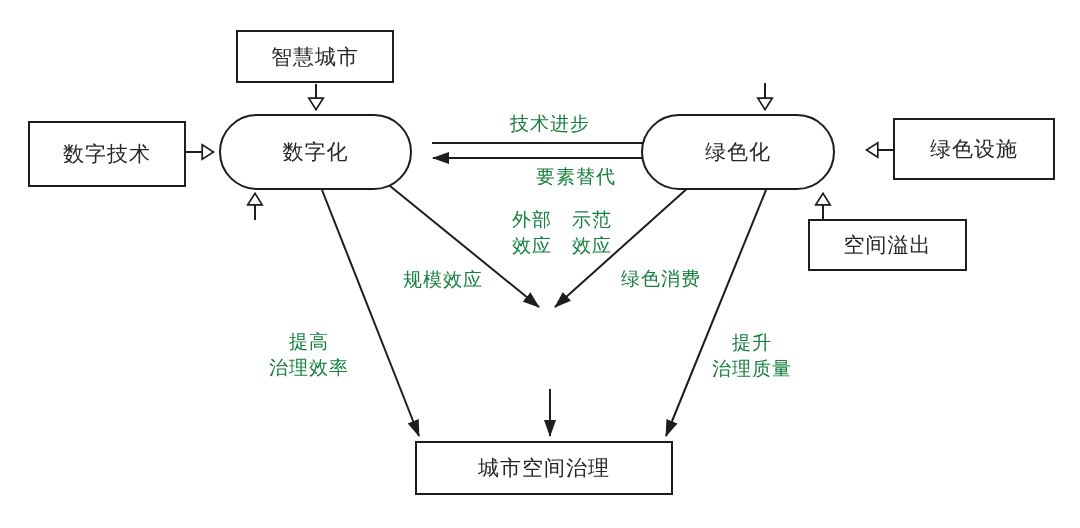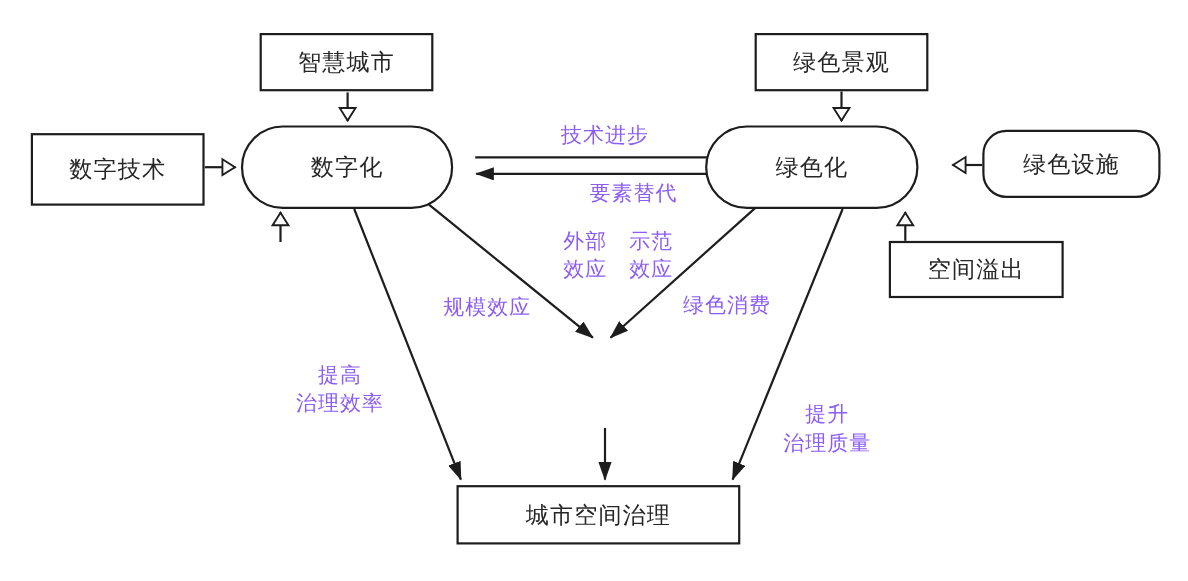--- a/index.html
+++ b/index.html
@@ -41,21 +41,21 @@
   .node.stadium {
     border-width: 2px;
     border-radius: 38px;
   }
   .edge-label {
     position: absolute;
     transform: translate(-50%, -50%);
     font-size: 19px;
     line-height: 26px;
     letter-spacing: 1px;
-    color: #8b5cf6;
+    color: #15803d;
     text-align: center;
     white-space: pre-line;
     z-index: 3;
   }
 </style>
 </head>
 <body>
 
 <div class="stage">
 
@@ -91,25 +91,24 @@
     </g>
   </svg>
 
   <div class="node" style="left:236px; top:30px; width:158px; height:53px;">智慧城市</div>
 
   <div class="node" style="left:28px; top:121px; width:158px; height:66px;">数字技术</div>
 
   <div class="node stadium" style="left:219px; top:114px; width:193px; height:76px;">数字化</div>
 
 
-  <div class="node" style="left:686px; top:30px; width:158px; height:53px;">绿色景观</div>
 
   <div class="node stadium" style="left:641px; top:114px; width:194px; height:76px;">绿色化</div>
 
-  <div class="node" style="left:893px; top:118px; width:162px; height:62px;border-radius:22px;">绿色设施</div>
+  <div class="node" style="left:893px; top:118px; width:162px; height:62px;">绿色设施</div>
 
   <div class="node" style="left:808px; top:219px; width:159px; height:52px;">空间溢出</div>
 
 
   <div class="node" style="left:415px; top:441px; width:258px; height:54px;">城市空间治理</div>
 
   <div class="edge-label" style="left:550px; top:124px;">技术进步</div>
 
   <div class="edge-label" style="left:576px; top:177px;">要素替代</div>
 
@@ -119,16 +118,16 @@
   <div class="edge-label" style="left:592px; top:233px;">示范
 效应</div>
 
   <div class="edge-label" style="left:443px; top:280px;">规模效应</div>
 
   <div class="edge-label" style="left:661px; top:279px;">绿色消费</div>
 
   <div class="edge-label" style="left:309px; top:355px;">提高
 治理效率</div>
 
-  <div class="edge-label" style="left:752px; top:356px;margin-top:35px;">提升
+  <div class="edge-label" style="left:752px; top:356px;">提升
 治理质量</div>
 
 </div>
 
 </body></html>

